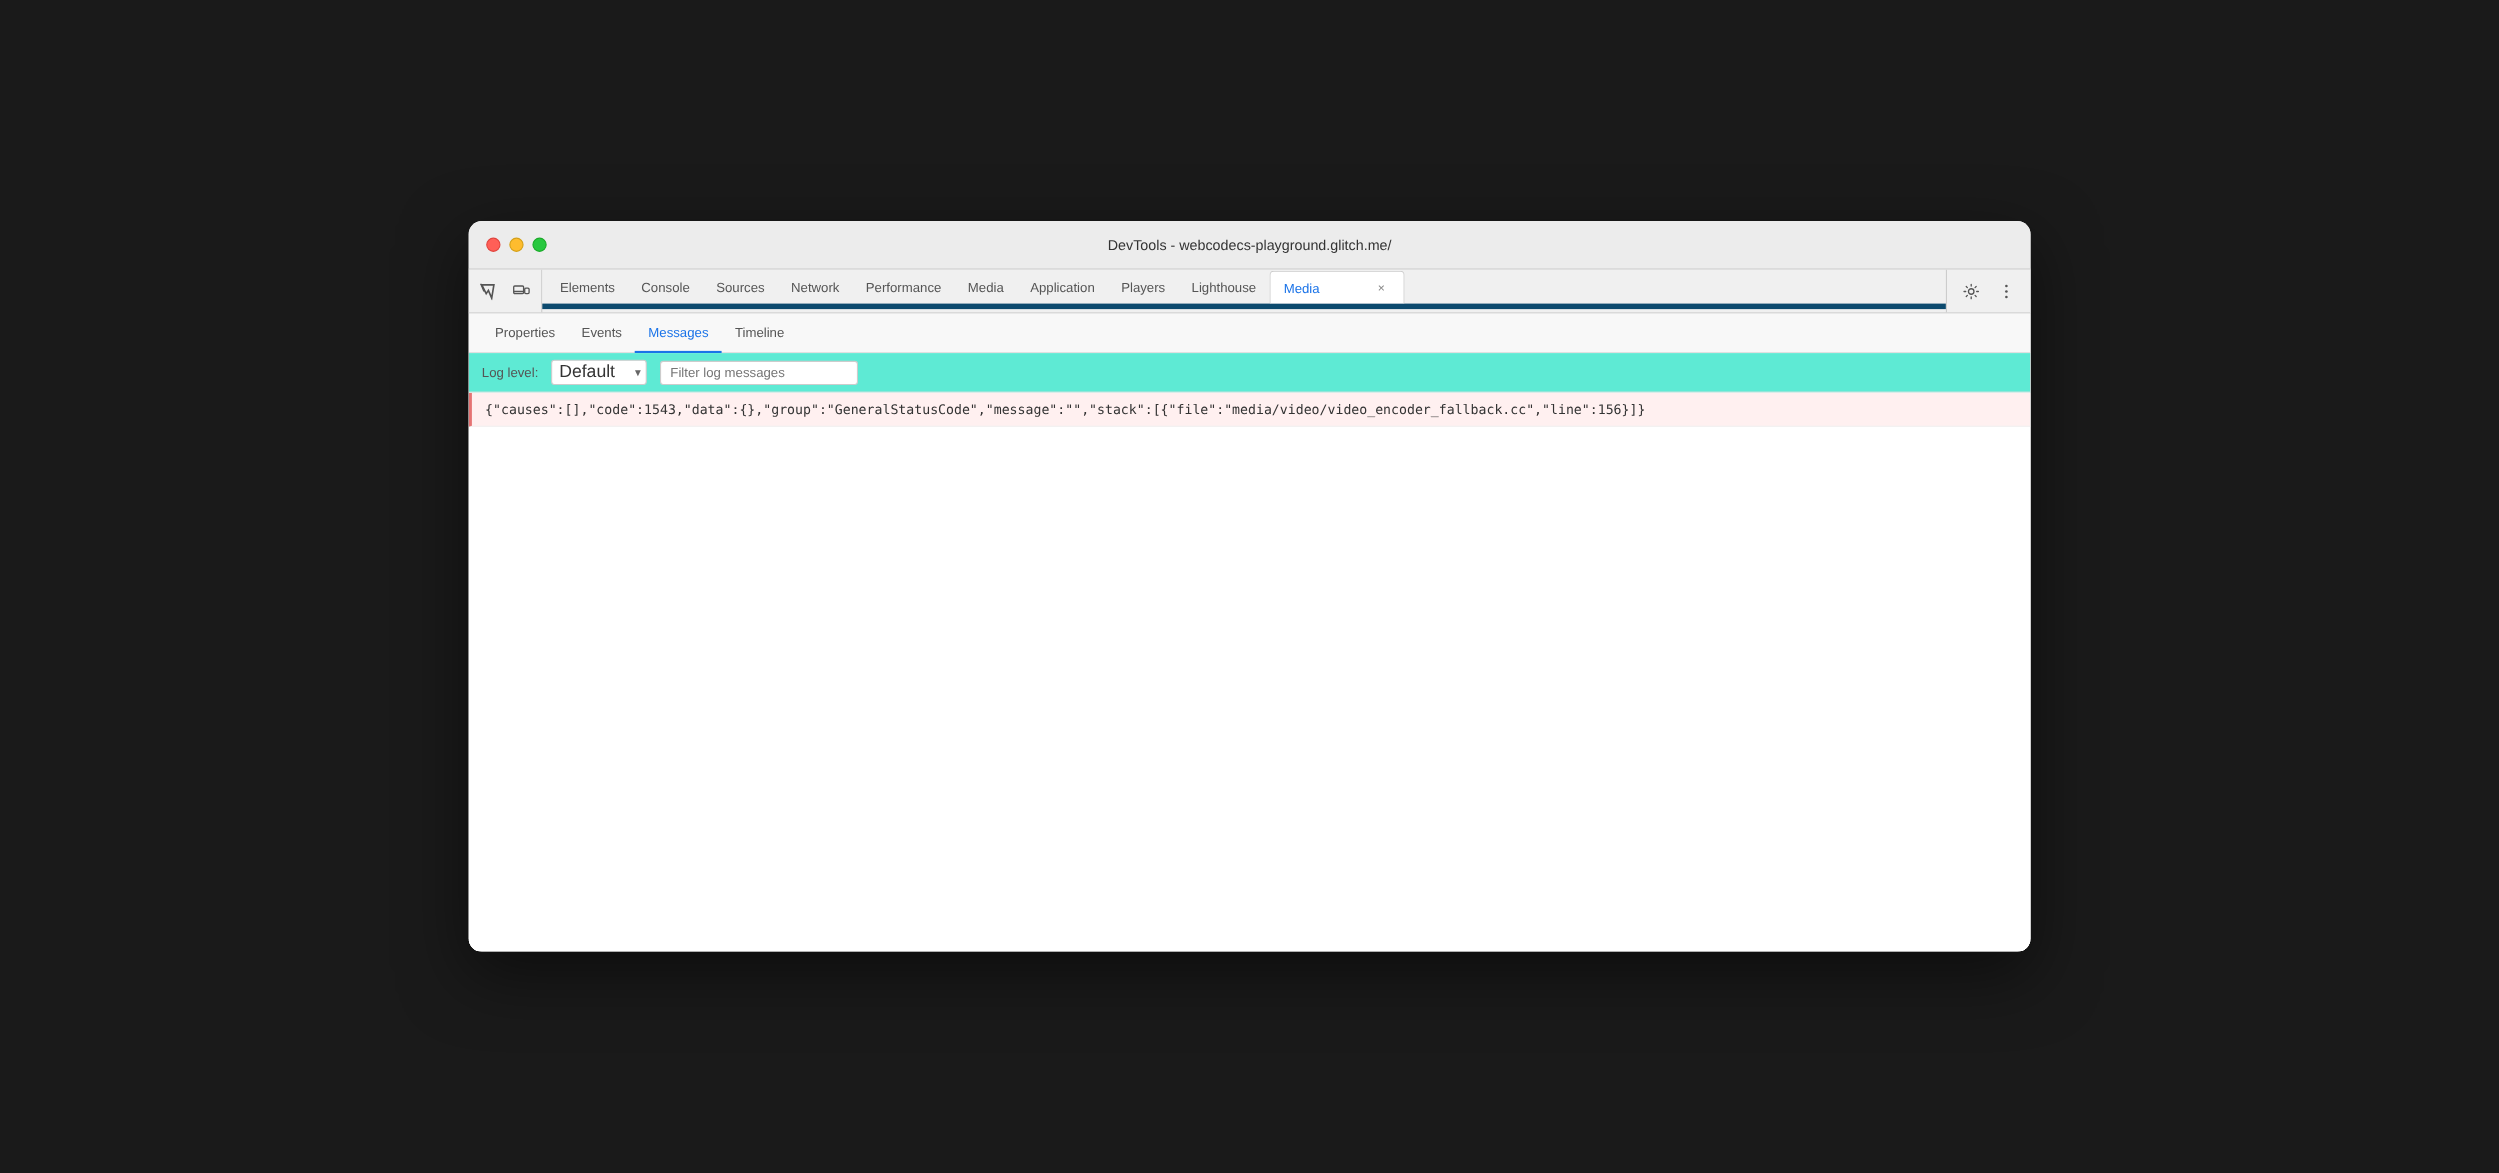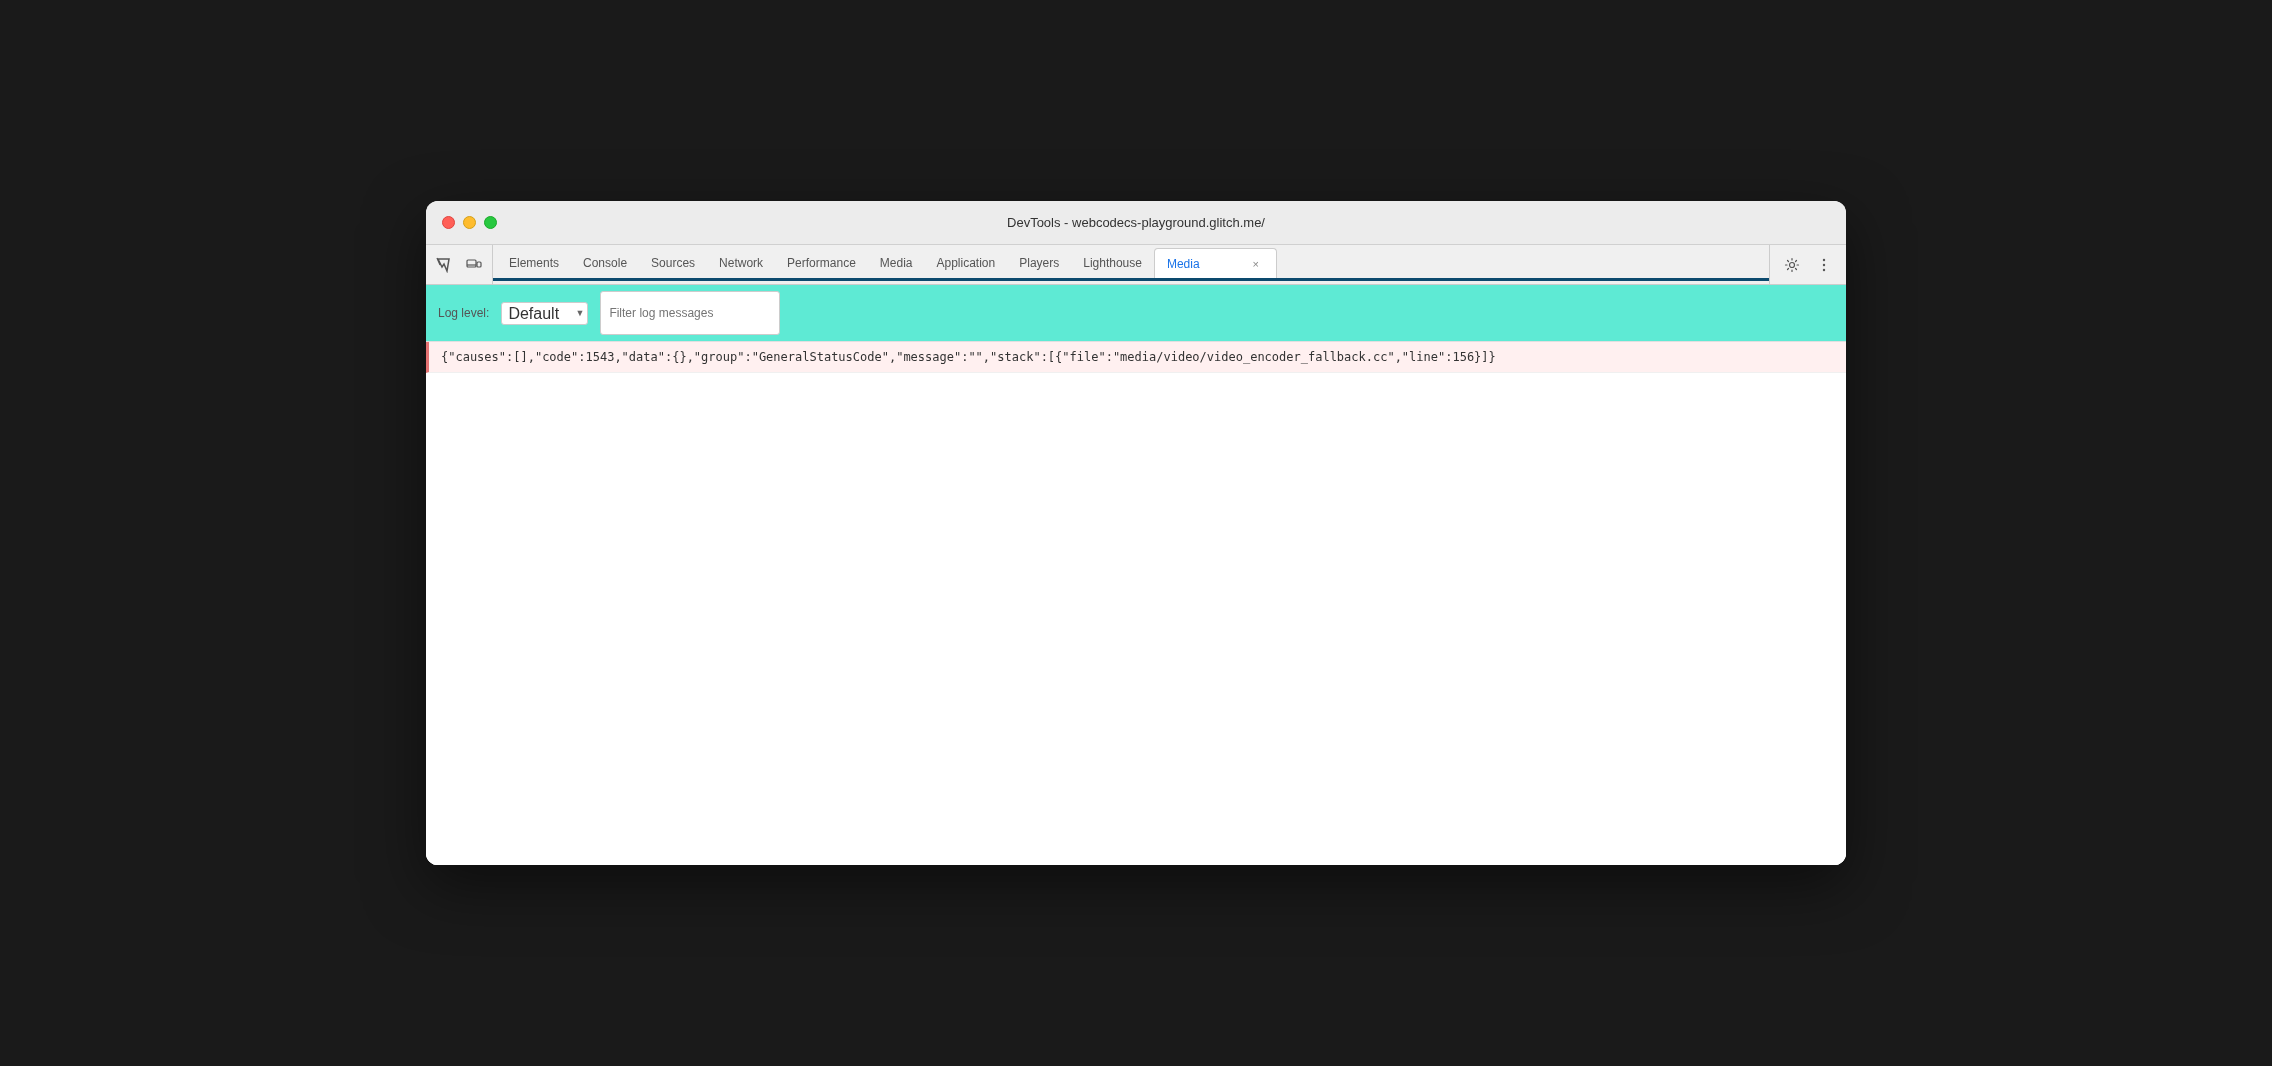--- a/index.html
+++ b/index.html
@@ -60,21 +60,21 @@
       display: flex;
       align-items: center;
       justify-content: center;
       border-radius: 4px;
       cursor: pointer;
       color: #555;
       font-size: 14px;
     }
     .tab-bar {
       background: #f0f0f0;
-      border-bottom: 3px solid #0c4a6e;
+      border-bottom: 5px solid #0c4a6e;
       display: flex;
       align-items: flex-end;
       padding: 0 0 0 4px;
       height: 36px;
       overflow: hidden;
       flex: 1;
     }
     .tab {
       padding: 0 12px;
       height: 30px;
@@ -218,21 +218,21 @@
       position: absolute;
       right: 4px;
       pointer-events: none;
       font-size: 9px;
       color: #666;
     }
     .filter-input {
       font-size: 12px;
       border: 1px solid #ccc;
       background: #fff;
-      padding: 14px 8px;
+      padding: 3px 8px;
       border-radius: 3px;
       color: #333;
       width: 180px;
     }
     .log-messages {
       flex: 1;
       overflow-y: auto;
       background: #fff;
     }
     .log-entry {
@@ -339,20 +339,34 @@
           </svg>
         </div>
       </div>
     </div>
 
     <div class="main-area">
 
 
       <div class="content-area">
 
+        <div class="content-tabs">
+          <div class="content-tab">
+            <span>Properties</span>
+          </div>
+          <div class="content-tab">
+            <span>Events</span>
+          </div>
+          <div class="content-tab active">
+            <span>Messages</span>
+          </div>
+          <div class="content-tab">
+            <span>Timeline</span>
+          </div>
+        </div>
 
         <div class="log-toolbar">
           <span class="log-label">Log level:</span>
           <div class="select-wrapper">
             <select class="log-select">
               <option>Default</option>
               <option>Verbose</option>
               <option>Info</option>
               <option>Warning</option>
               <option>Error</option>

